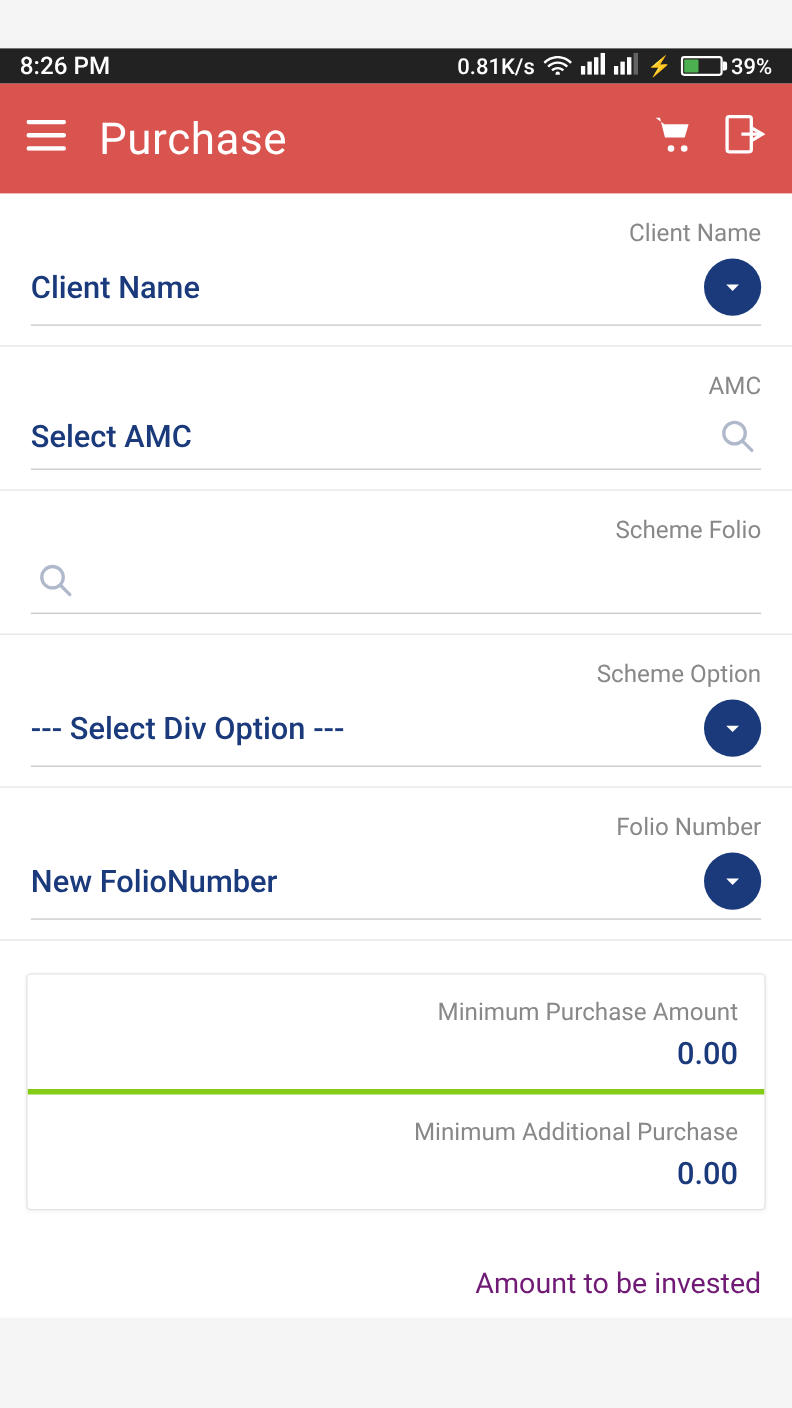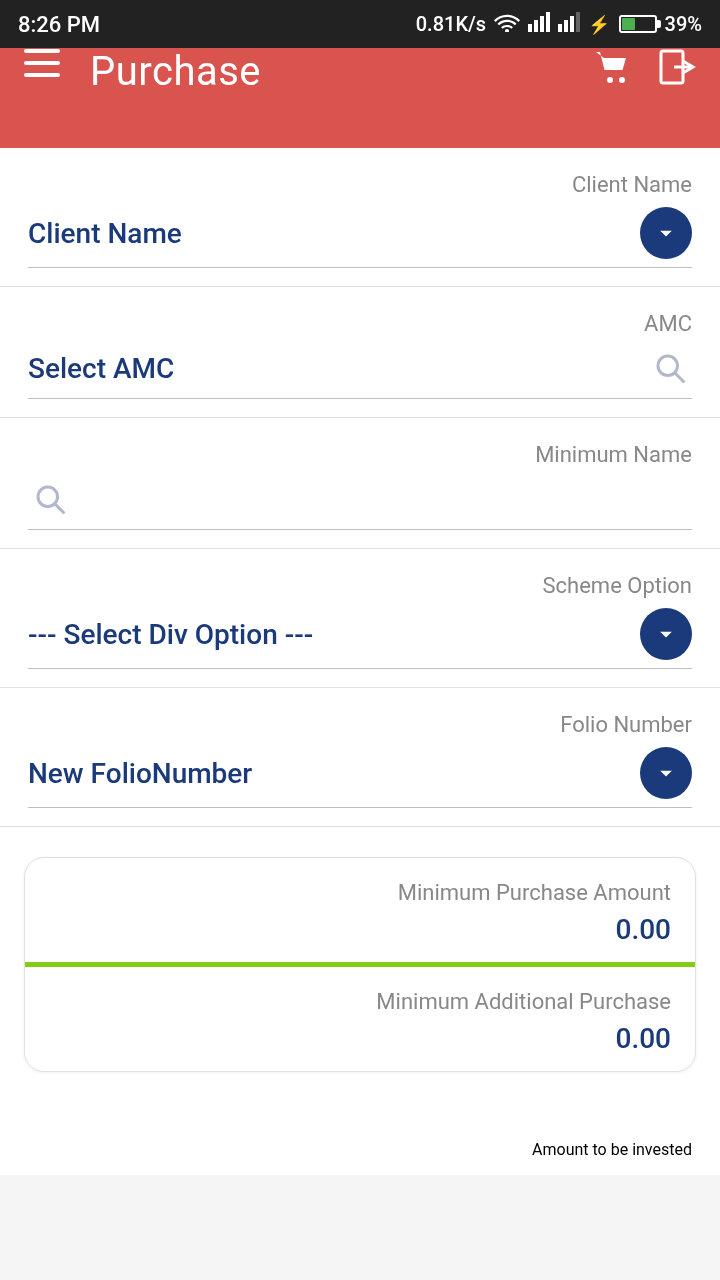--- a/index.html
+++ b/index.html
@@ -9,27 +9,28 @@
       min-height: 1280px;
       font-family: 'Roboto', Arial, sans-serif;
       background: #f5f5f5;
       overflow-x: hidden;
     }
 
     
     .status-bar {
       background: #222;
       color: #fff;
-      height: 48px;
+      height: 32px;
       display: flex;
       align-items: center;
       justify-content: space-between;
       padding: 0 18px;
       font-size: 22px;
       font-weight: 500;
+      margin-top: 44px;
     }
     .status-bar-right {
       display: flex;
       align-items: center;
       gap: 8px;
       font-size: 20px;
     }
     .battery-icon {
       display: inline-flex;
       align-items: center;
@@ -62,21 +63,21 @@
       width: 39%;
       background: #4caf50;
       border-radius: 1px;
     }
 
     
     .app-bar {
       background: #d9534f;
       height: 100px;
       display: flex;
-      align-items: flex-start;
+      align-items: center;
       padding: 0 24px;
       color: #fff;
     }
     .app-bar-menu {
       font-size: 34px;
       cursor: pointer;
       margin-right: 30px;
       line-height: 1;
     }
     .app-bar-title {
@@ -152,23 +153,23 @@
       flex-shrink: 0;
     }
     .search-icon-btn svg {
       width: 36px;
       height: 36px;
       fill: #b0b8cc;
     }
 
     
     .info-card {
-      margin: 30px 24px 40px 24px;
+      margin: 30px 24px 24px 24px;
       border: 1px solid #e0e0e0;
-      border-radius: 20px;
+      border-radius: 4px;
       overflow: hidden;
       background: #fff;
       box-shadow: 0 1px 4px rgba(0,0,0,0.06);
     }
     .info-card-row {
       padding: 22px 24px 16px 24px;
     }
     .info-card-row + .info-card-row {
       border-top: 5px solid #84cc16;
     }
@@ -179,22 +180,22 @@
     }
     .info-card-value {
       font-size: 28px;
       color: #1a3a7c;
       font-weight: 500;
     }
 
     
     .bottom-label {
       padding: 28px 28px 16px 28px;
-      font-size: 16px;
-      color: #000000;
+      font-size: 26px;
+      color: #701a75;
     }
   </style>
 </head>
 <body>
 
 <div class="status-bar">
   <span>8:26 PM</span>
   <div class="status-bar-right">
     <span>0.81K/s</span>
     <span>
@@ -279,21 +280,21 @@
       <div class="search-icon-btn">
         <svg viewBox="0 0 24 24">
           <circle cx="10.5" cy="10.5" r="6.5" stroke="#b0b8cc" stroke-width="2" fill="none"></circle>
           <line x1="15.5" y1="15.5" x2="21" y2="21" stroke="#b0b8cc" stroke-width="2" stroke-linecap="round"></line>
         </svg>
       </div>
     </div>
   </div>
 
   <div class="field-section">
-    <div class="field-label">Minimum Name</div>
+    <div class="field-label">Scheme Folio</div>
     <div class="field-value-row">
       <div class="search-icon-btn">
         <svg viewBox="0 0 24 24">
           <circle cx="10.5" cy="10.5" r="6.5" stroke="#b0b8cc" stroke-width="2" fill="none"></circle>
           <line x1="15.5" y1="15.5" x2="21" y2="21" stroke="#b0b8cc" stroke-width="2" stroke-linecap="round"></line>
         </svg>
       </div>
     </div>
   </div>
 

